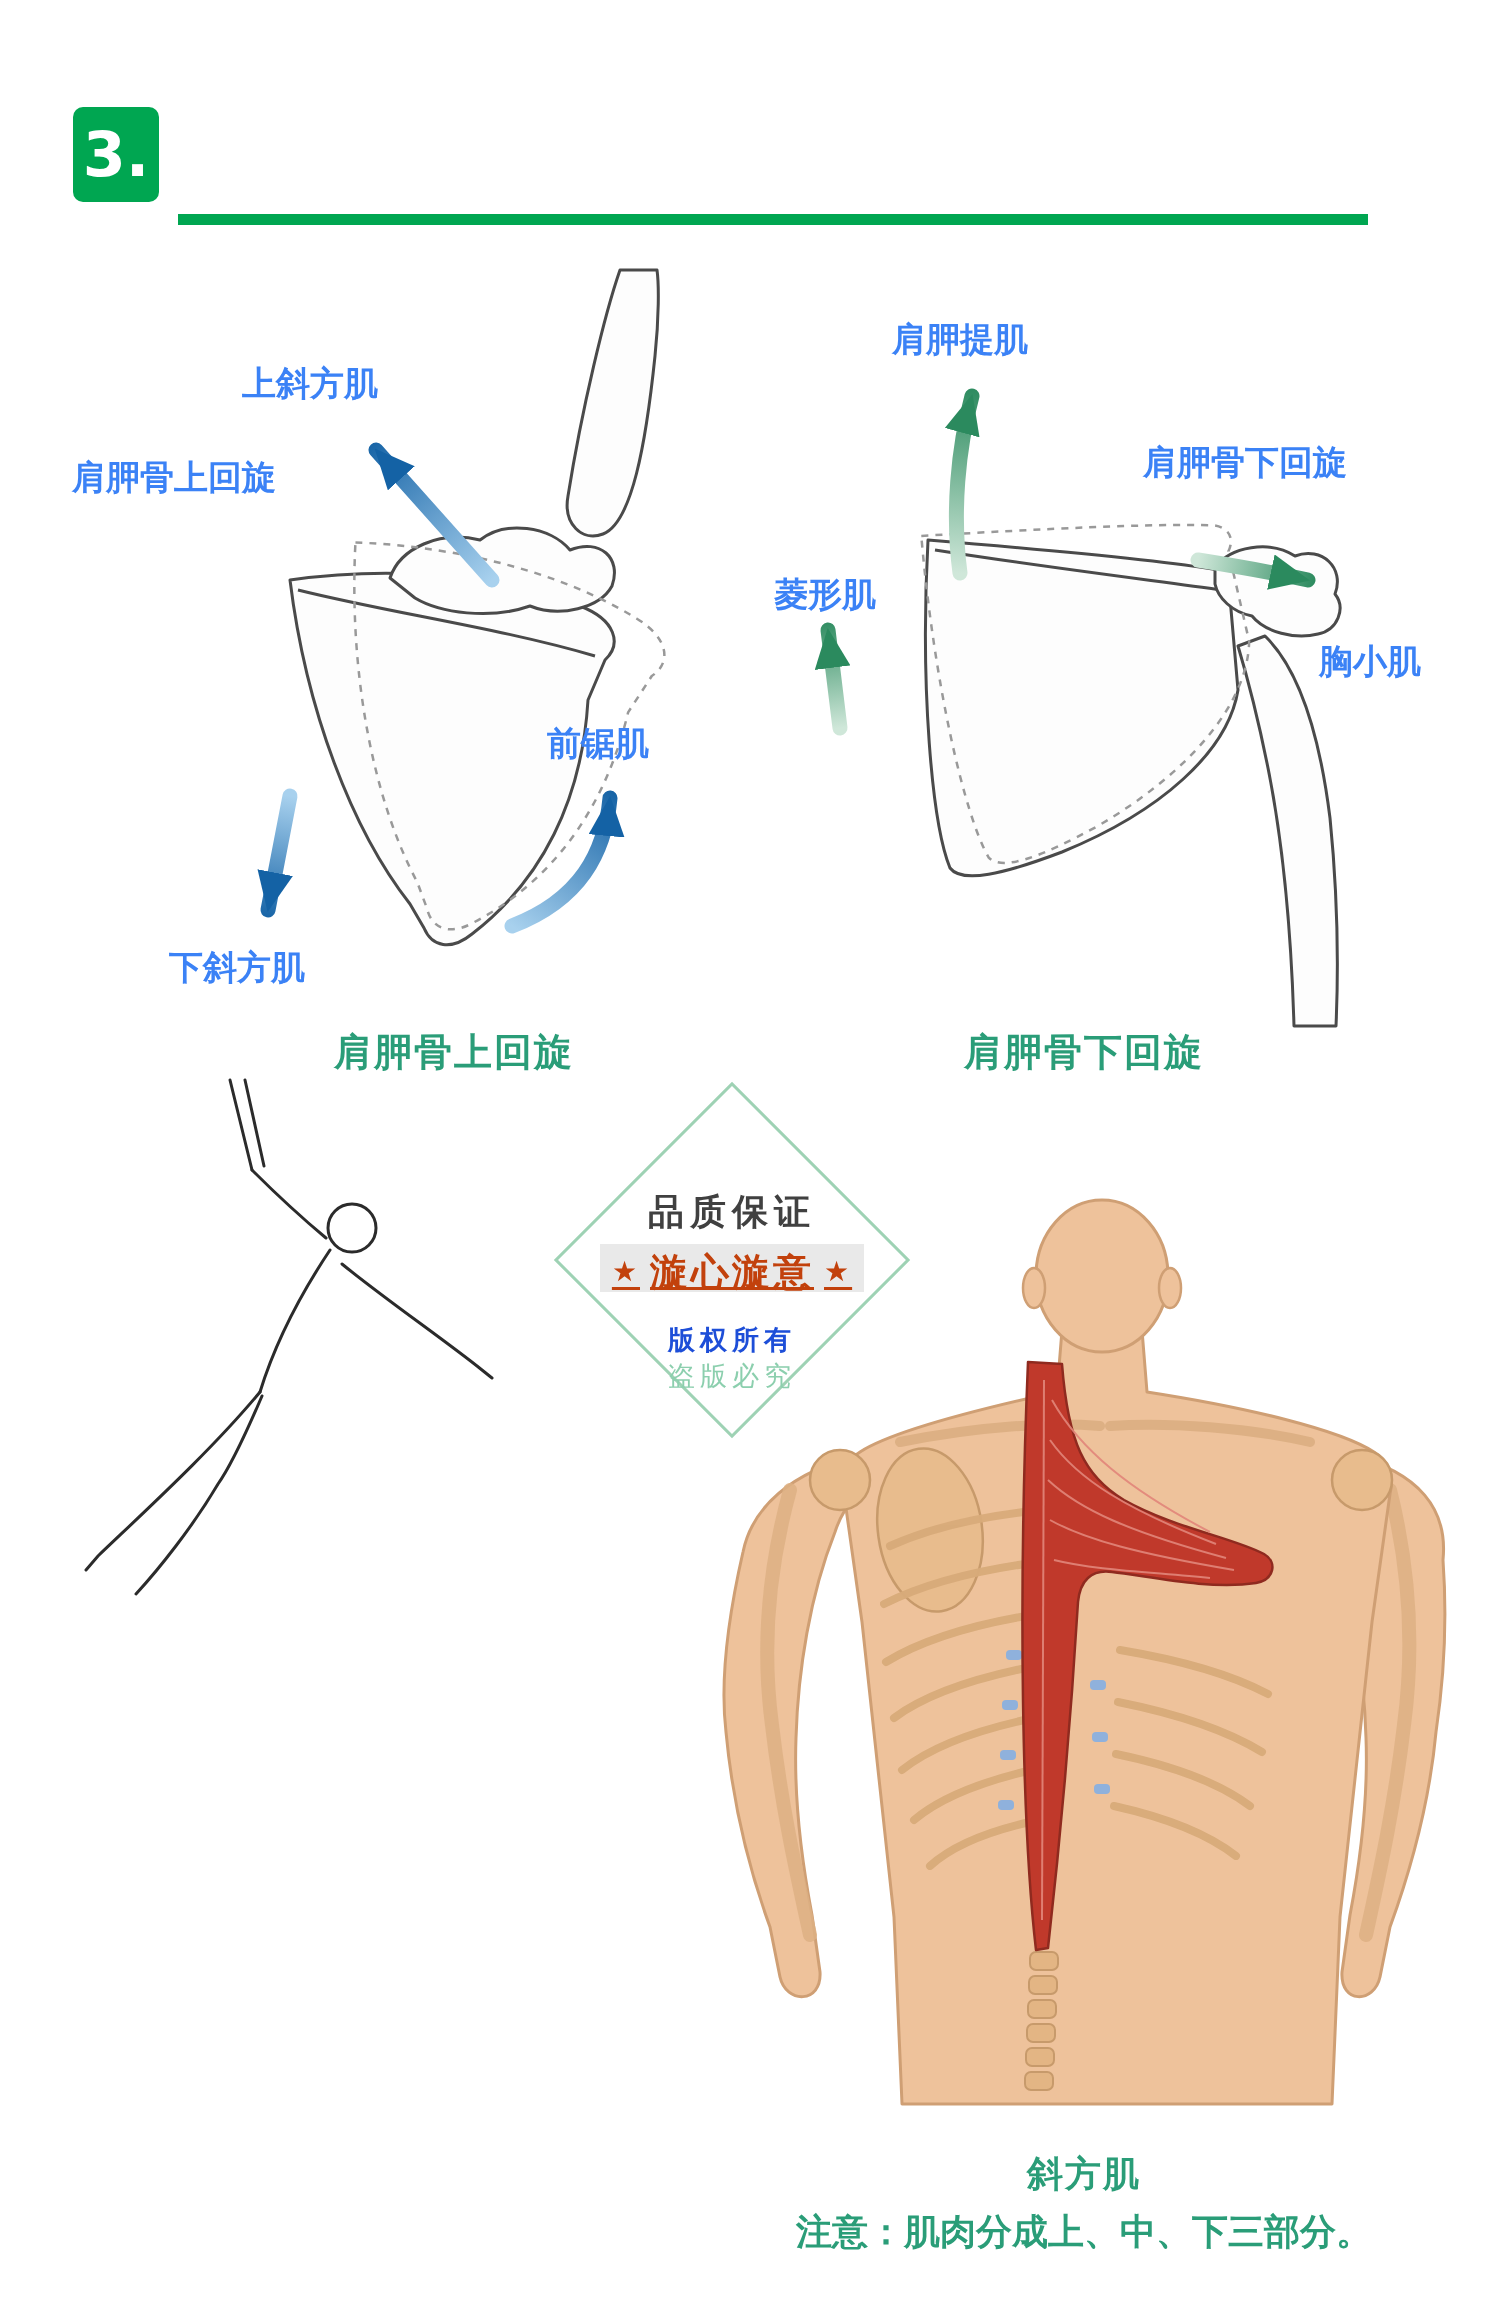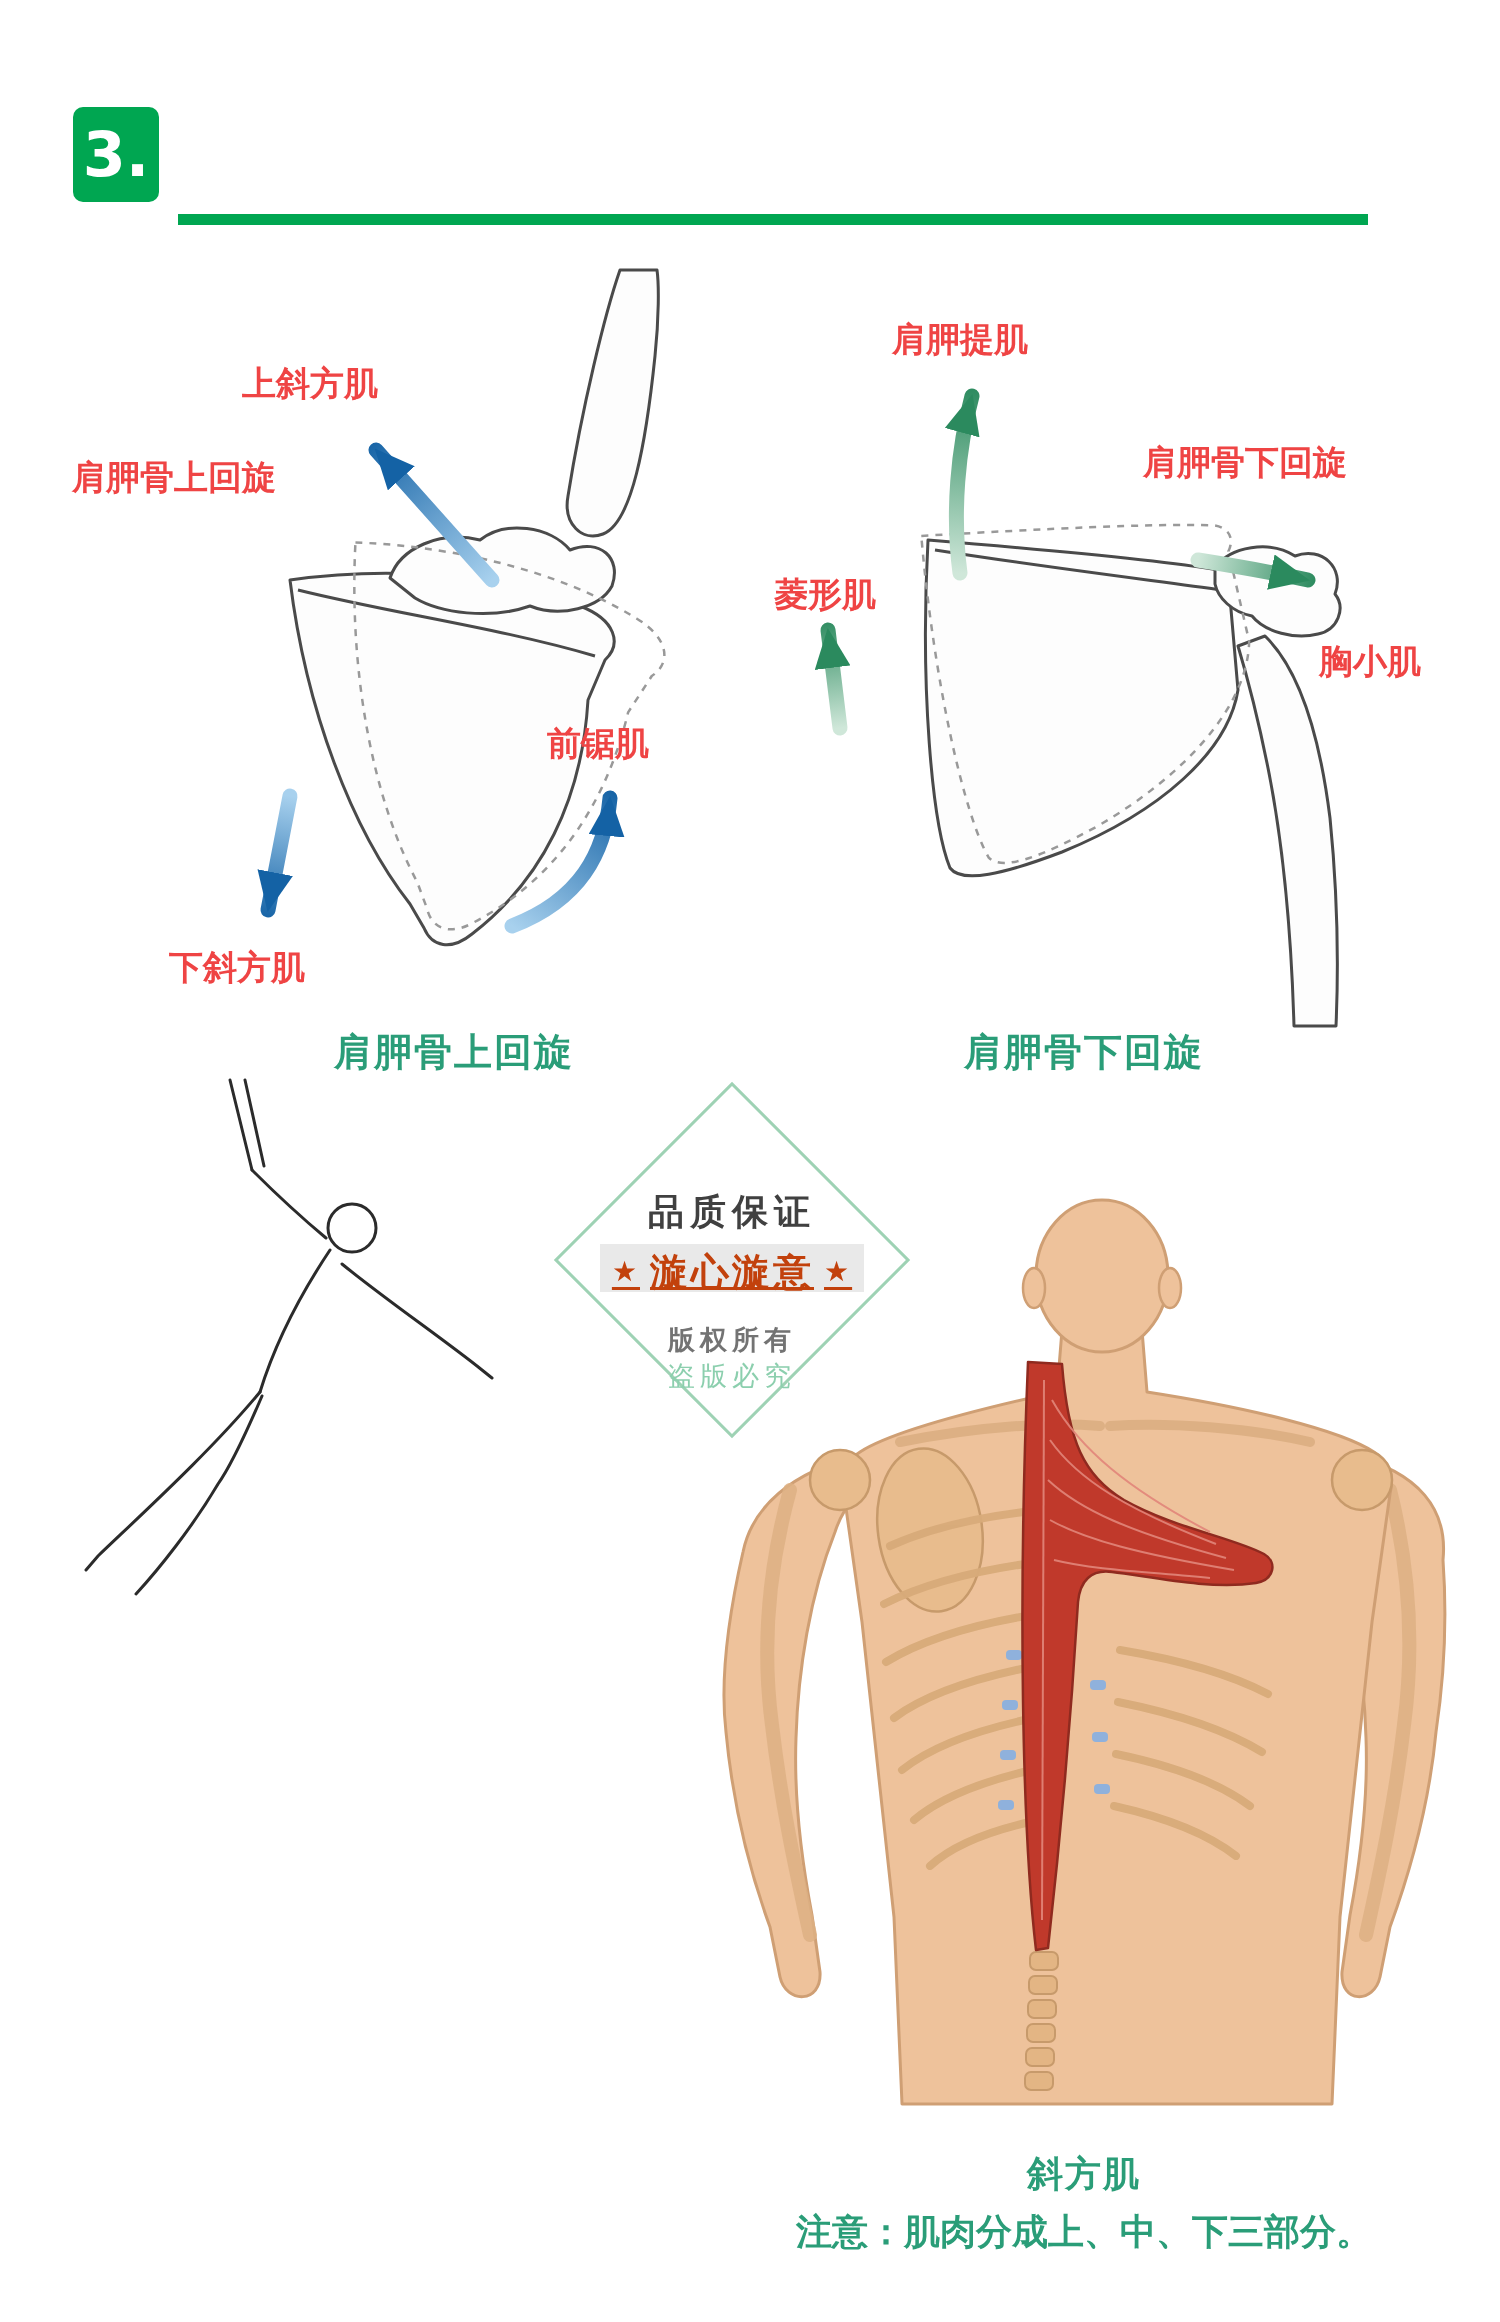--- a/index.html
+++ b/index.html
@@ -12,36 +12,36 @@
              background:#00a651; border-radius:10px; display:flex; align-items:center;
              justify-content:center; color:#ffffff; font-weight:bold; font-size:62px; }
   .title { position:absolute; left:178px; top:118px; font-size:57px; color:#0a6e4b;
            white-space:nowrap; letter-spacing:1px; }
   .title .t1 { font-weight:600; }
   .title .t2 { font-weight:800; }
   .underline { position:absolute; left:178px; top:214px; width:1190px; height:11px; background:#00a651; }
 
   
   .mlabel { position:absolute; transform:translate(-50%,-50%); font-size:34px; font-weight:bold;
-            color:#ef4444; white-space:nowrap;text-align:center; }
+            color:#3b82f6; white-space:nowrap;text-align:center; }
   .dcaption { position:absolute; transform:translate(-50%,-50%); font-size:38px; font-weight:bold;
               color:#2a9d78; white-space:nowrap; letter-spacing:2px; }
 
   
   .watermark { position:absolute; left:556px; top:1084px; width:352px; height:352px; }
   .diamond { position:absolute; left:50%; top:50%; width:252px; height:252px;
              transform:translate(-50%,-50%) rotate(45deg); border:3px solid #9ed2b4; }
   .wm-band { position:absolute; left:44px; top:160px; width:264px; height:48px; background:#e9e9e9; }
   .wm-quality { position:absolute; left:0; right:0; top:104px; text-align:center; font-size:36px;
                 color:#404040; font-weight:bold; letter-spacing:6px; }
   .wm-brand { position:absolute; left:0; right:0; top:163px; text-align:center; font-size:38px;
               color:#c2410c; font-weight:bold; letter-spacing:3px;text-decoration:underline; }
   .wm-brand .star { font-size:28px; vertical-align:4px; margin:0 10px; }
   .wm-copy1 { position:absolute; left:0; right:0; top:238px; text-align:center; font-size:27px;
-              color:#737373; font-weight:bold; letter-spacing:5px; }
+              color:#1d4ed8; font-weight:bold; letter-spacing:5px; }
   .wm-copy2 { position:absolute; left:0; right:0; top:274px; text-align:center; font-size:27px;
               color:#8ccfae; font-weight:normal; letter-spacing:5px; }
 
   
   .body-paragraph { position:absolute; left:60px; top:1600px; width:528px; font-size:37px;
                     line-height:55px; font-weight:bold; color:#1c1c1c; text-align:justify;
                     text-indent:74px; }
 
   
   .fig-title { position:absolute; left:1084px; top:2174px; transform:translate(-50%,-50%);

